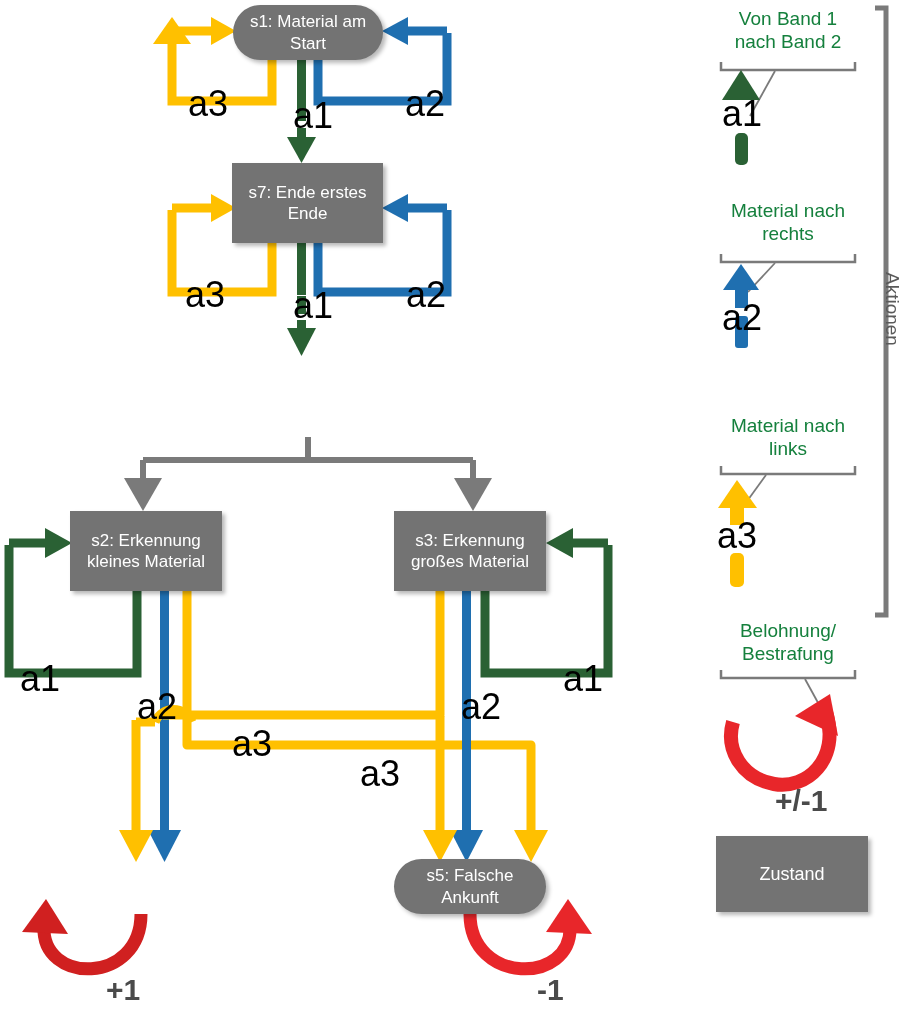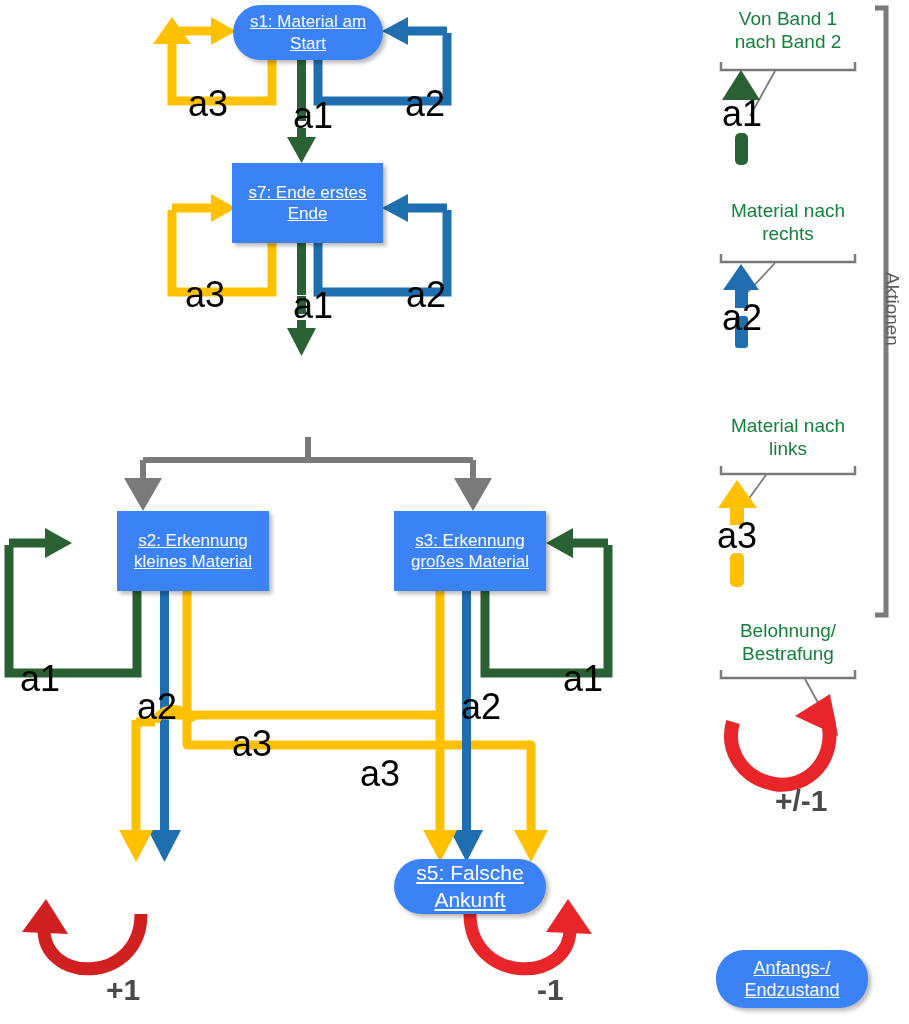--- a/index.html
+++ b/index.html
@@ -1,21 +1,21 @@
 <!DOCTYPE html>
 <html><head>
 <meta charset="utf-8">
 <style>
   html,body{margin:0;padding:0;background:#fff;}
   body{font-family:"Liberation Sans","DejaVu Sans",sans-serif;}
   #stage{position:relative;width:909px;height:1024px;overflow:hidden;background:#fff;}
   #canvas{position:absolute;left:0;top:0;width:909px;height:1024px;}
-  .node{position:absolute;background:#3b82f6;color:#fff;display:flex;align-items:center;
+  .node{position:absolute;background:#737373;color:#fff;display:flex;align-items:center;
         justify-content:center;text-align:center;line-height:1.25;
-        box-shadow:3px 3px 4px rgba(0,0,0,.28);box-sizing:border-box;padding:12px 6px;text-decoration:underline;}
+        box-shadow:3px 3px 4px rgba(0,0,0,.28);box-sizing:border-box;padding:12px 6px;}
   .node.round{border-radius:28px;}
   .lbl{position:absolute;color:#000000;font-size:36px;line-height:1;white-space:nowrap;}
   .lbl.bold{font-weight:bold;color:#4a4a4a;font-size:29px;}
   .leg-txt{position:absolute;color:#15803d;font-size:19px;line-height:1.2;text-align:center;
            white-space:pre-line;}
   .vert{position:absolute;color:#5a5a5a;font-size:19px;white-space:nowrap;
         transform:rotate(90deg);transform-origin:left top;}
 </style>
 </head>
 <body>
@@ -176,26 +176,26 @@
       <path d="M 826,712 C 841,760 806,790 774,784 C 742,778 725,750 733,722" stroke="#E8262A" stroke-width="14" fill="none" stroke-linecap="butt"></path>
       <polygon fill="#E8262A" points="830,694 838,736 795,716"></polygon>
     </g>
   </svg>
 
   <div class="node round" style="left:233px;top:5px;width:150px;height:55px;font-size:17px;">s1: Material am Start</div>
 
   <div class="node" style="left:232px;top:163px;width:151px;height:80px;font-size:17px;">s7: Ende erstes Ende</div>
 
 
-  <div class="node" style="left:70px;top:511px;width:152px;height:80px;font-size:17px;margin-left:47px;">s2: Erkennung kleines Material</div>
+  <div class="node" style="left:70px;top:511px;width:152px;height:80px;font-size:17px;">s2: Erkennung kleines Material</div>
 
   <div class="node" style="left:394px;top:511px;width:152px;height:80px;font-size:17px;">s3: Erkennung großes Material</div>
 
 
-  <div class="node round" style="left:394px;top:859px;width:152px;height:55px;font-size:21px;">s5: Falsche Ankunft</div>
+  <div class="node round" style="left:394px;top:859px;width:152px;height:55px;font-size:17px;">s5: Falsche Ankunft</div>
 
   <div class="lbl" style="left:188px;top:86px;">a3</div>
   <div class="lbl" style="left:293px;top:98px;">a1</div>
   <div class="lbl" style="left:405px;top:86px;">a2</div>
 
   <div class="lbl" style="left:185px;top:277px;">a3</div>
   <div class="lbl" style="left:293px;top:288px;">a1</div>
   <div class="lbl" style="left:406px;top:277px;">a2</div>
 
   <div class="lbl" style="left:20px;top:661px;">a1</div>
@@ -219,15 +219,15 @@
   <div class="leg-txt" style="left:721px;top:415px;width:134px;">Material nach
 links</div>
   <div class="lbl" style="left:717px;top:518px;">a3</div>
 
   <div class="leg-txt" style="left:721px;top:620px;width:134px;">Belohnung/
 Bestrafung</div>
   <div class="lbl bold" style="left:775px;top:786px;font-size:30px;">+/-1</div>
 
   <div class="vert" style="left:903px;top:272px;">Aktionen</div>
 
-  <div class="node round" style="left:716px;top:950px;width:152px;height:58px;font-size:18px;">Anfangs-/ Endzustand</div>
+  <div class="node" style="left:716px;top:836px;width:152px;height:76px;font-size:18px;">Zustand</div>
 
 </div>
 
 </body></html>

